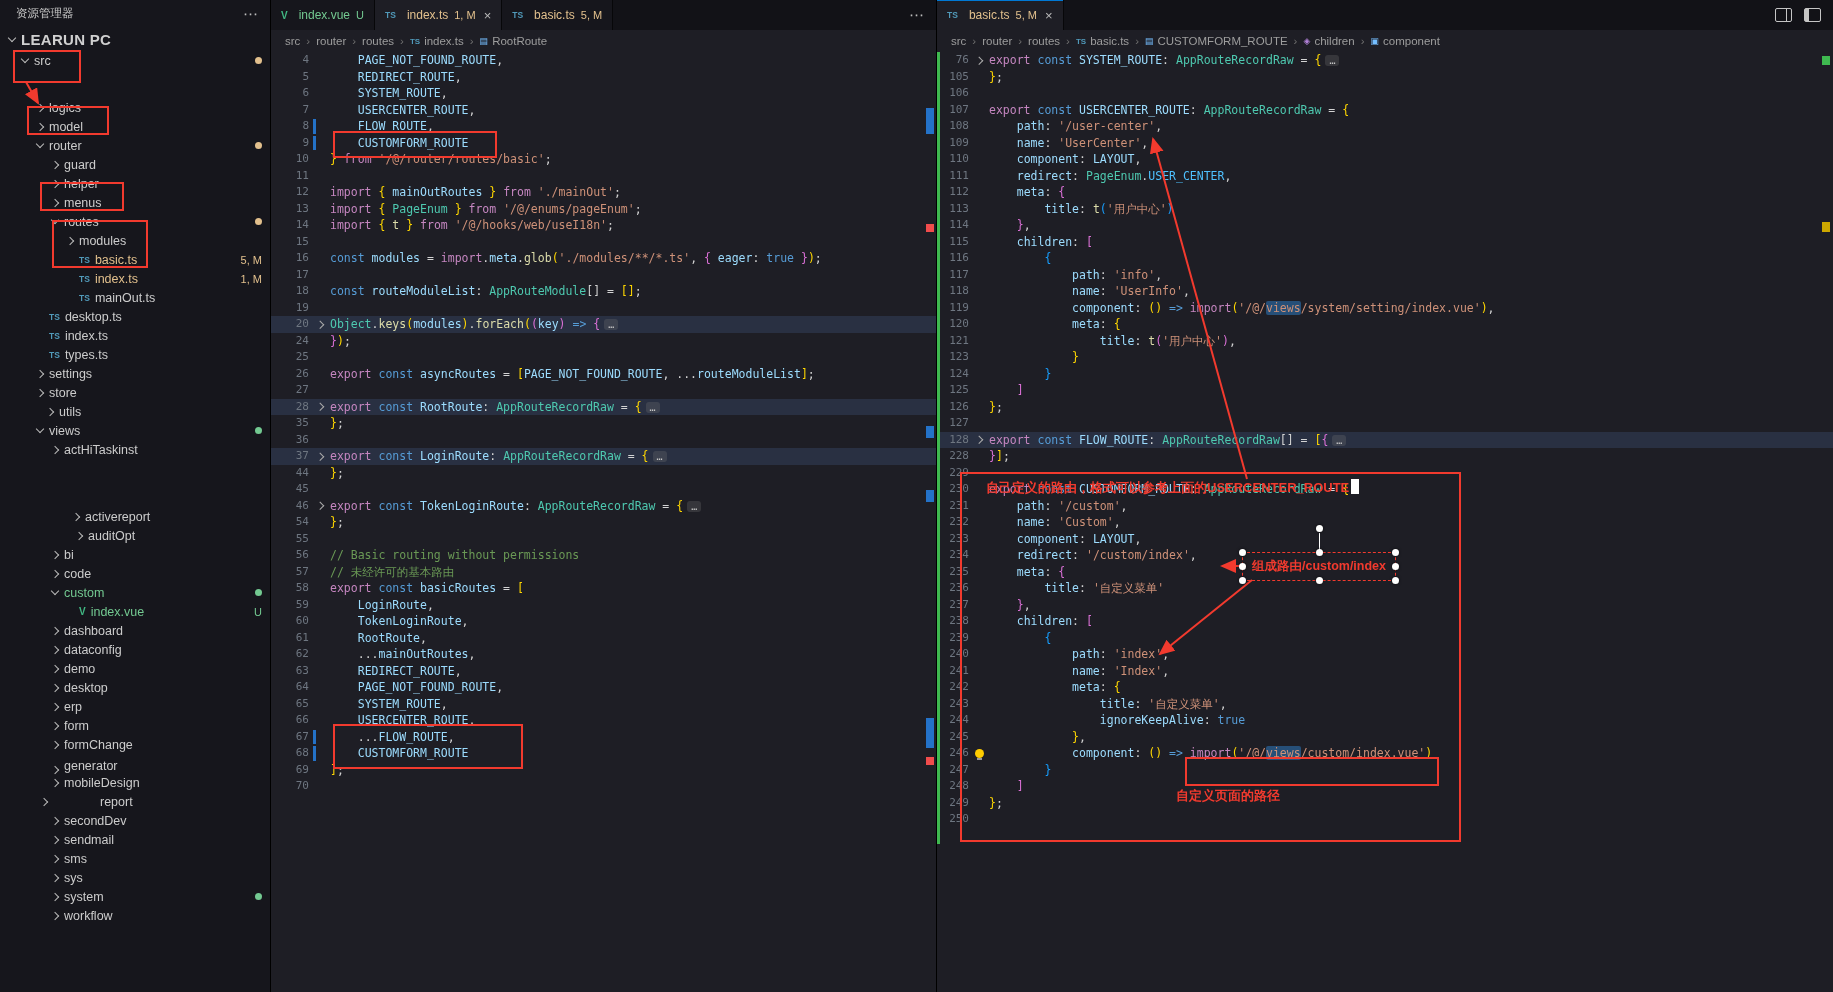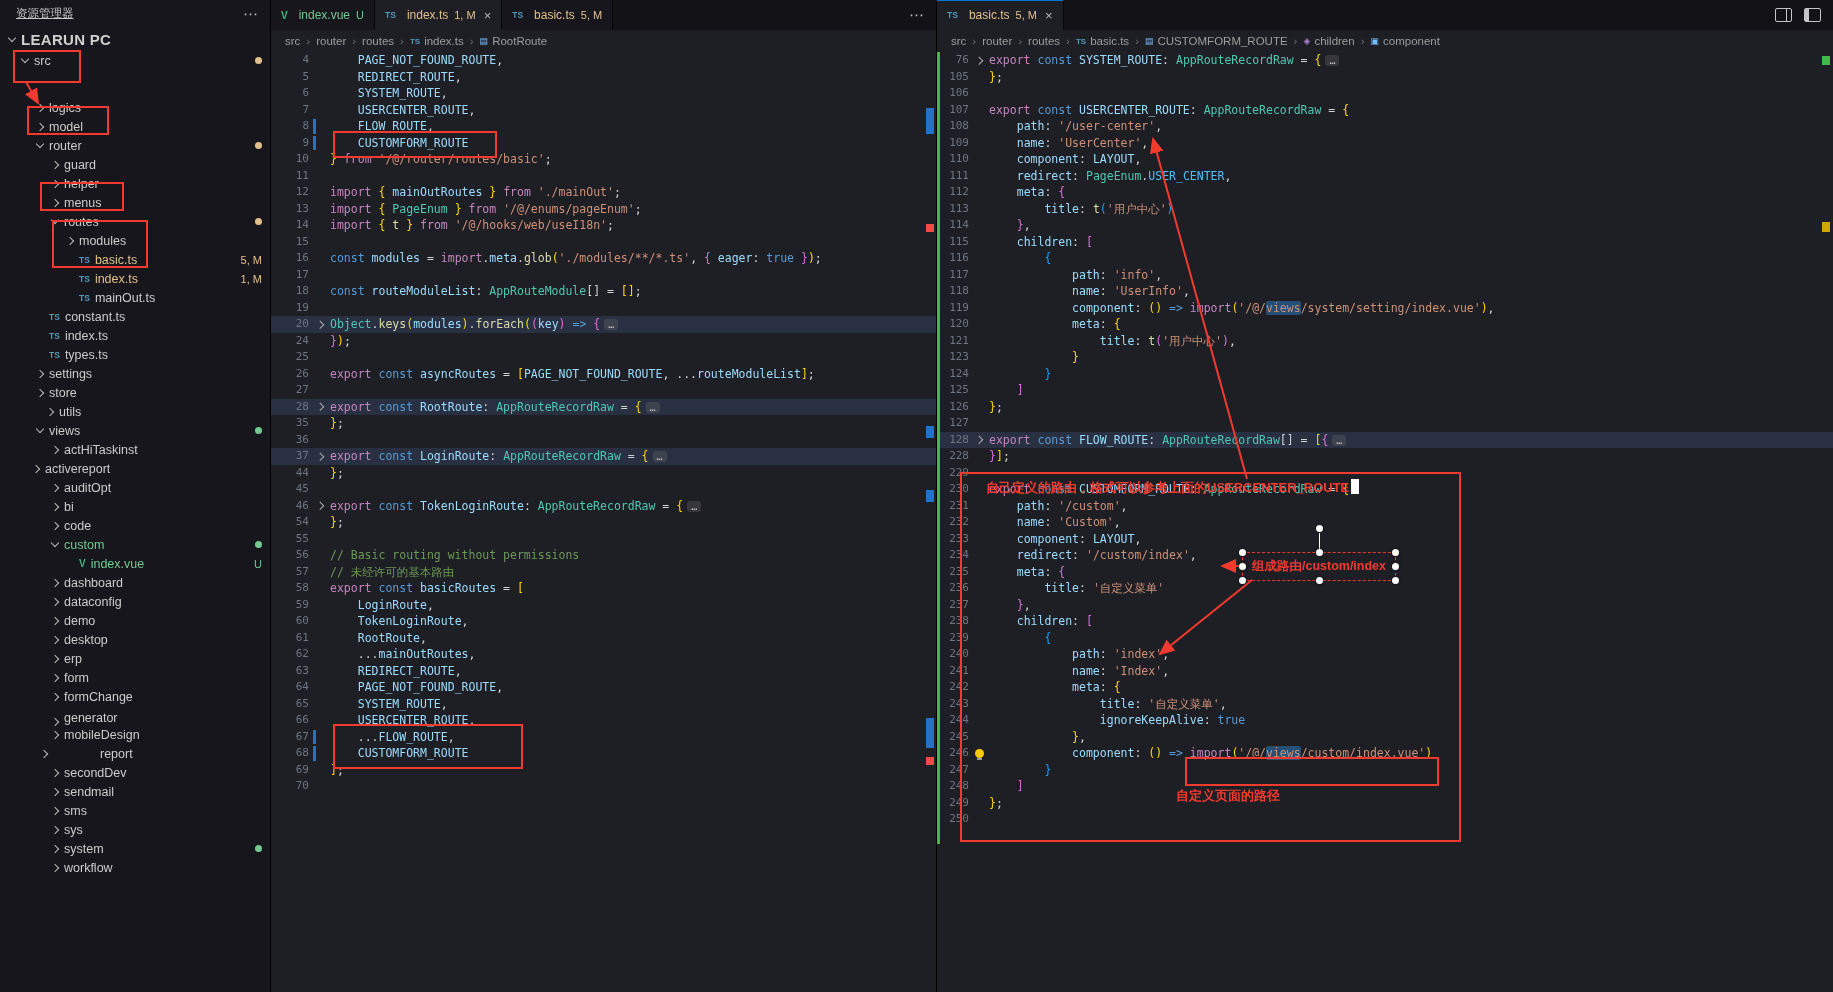--- a/index.html
+++ b/index.html
@@ -1,21 +1,21 @@
 <!DOCTYPE html>
 <html><head>
 <meta charset="utf-8">
 <style>
   html,body{margin:0;padding:0;background:#0d0d11;}
   .app{position:relative;width:1833px;height:992px;overflow:hidden;display:flex;
        background:#101014;color:#ccc;font-family:"Liberation Sans",sans-serif;}
   
   .sidebar{width:270px;flex:none;background:#16161c;border-right:1px solid #000;display:flex;flex-direction:column;}
   .pane-header{height:27px;display:flex;align-items:center;padding:0 12px 0 16px;font-size:11.5px;color:#c9c9c9;flex:none;}
-  .pane-title{flex:1;text-decoration:underline;}
+  .pane-title{flex:1;}
   .more{color:#bdbdbd;font-size:15px;cursor:pointer;}
   .section-header{height:24px;display:flex;align-items:center;font-size:15px;font-weight:bold;color:#d0d0d0;padding-left:6px;letter-spacing:.3px;flex:none;}
   .chev{width:5px;height:5px;border-right:1.4px solid #b9b9b9;border-bottom:1.4px solid #b9b9b9;display:inline-block;flex:none;}
   .chev.down{transform:rotate(45deg);margin:-3px 6px 0 3px;}
   .chev.right{transform:rotate(-45deg);margin:0 6px 0 3px;}
   .chevslot{width:15px;flex:none;display:inline-flex;align-items:center;}
   #tree{flex:1;overflow:hidden;}
   .trow{height:19px;display:flex;align-items:center;font-size:12.5px;color:#cccccc;cursor:pointer;padding-right:8px;white-space:nowrap;}
   .ficon{flex:none;margin-right:5px;font-weight:bold;font-family:"Liberation Sans",sans-serif;}
   .ficon.ts{color:#519aba;font-size:8.5px;}
@@ -179,21 +179,21 @@
         </div>
         <div class="trow" style="padding-left: 64px;">
           <span class="chevslot"></span>
           <span class="ficon ts">TS</span>
           <span class="tlabel">mainOut.ts</span>
           <span class="flex1"></span>
         </div>
         <div class="trow" style="padding-left: 34px;">
           <span class="chevslot"></span>
           <span class="ficon ts">TS</span>
-          <span class="tlabel">constant.ts</span>
+          <span class="tlabel">desktop.ts</span>
           <span class="flex1"></span>
         </div>
         <div class="trow" style="padding-left: 34px;">
           <span class="chevslot"></span>
           <span class="ficon ts">TS</span>
           <span class="tlabel">index.ts</span>
           <span class="flex1"></span>
         </div>
         <div class="trow" style="padding-left: 34px;">
           <span class="chevslot"></span>
@@ -230,28 +230,28 @@
           <span class="flex1"></span>
           <span class="tdot" style="background: rgb(115, 201, 145);"></span>
         </div>
         <div class="trow" style="padding-left: 49px;">
           <span class="chevslot">
             <span class="chev right"></span>
           </span>
           <span class="tlabel">actHiTaskinst</span>
           <span class="flex1"></span>
         </div>
-        <div class="trow" style="padding-left: 30px;">
+        <div class="trow" style="padding-left: 70px; margin-top: 48px;">
           <span class="chevslot">
             <span class="chev right"></span>
           </span>
           <span class="tlabel">activereport</span>
           <span class="flex1"></span>
         </div>
-        <div class="trow" style="padding-left: 49px; align-items: center;">
+        <div class="trow" style="padding-left: 73px; align-items: center;">
           <span class="chevslot">
             <span class="chev right"></span>
           </span>
           <span class="tlabel">auditOpt</span>
           <span class="flex1"></span>
         </div>
         <div class="trow" style="padding-left: 49px;">
           <span class="chevslot">
             <span class="chev right"></span>
           </span>

